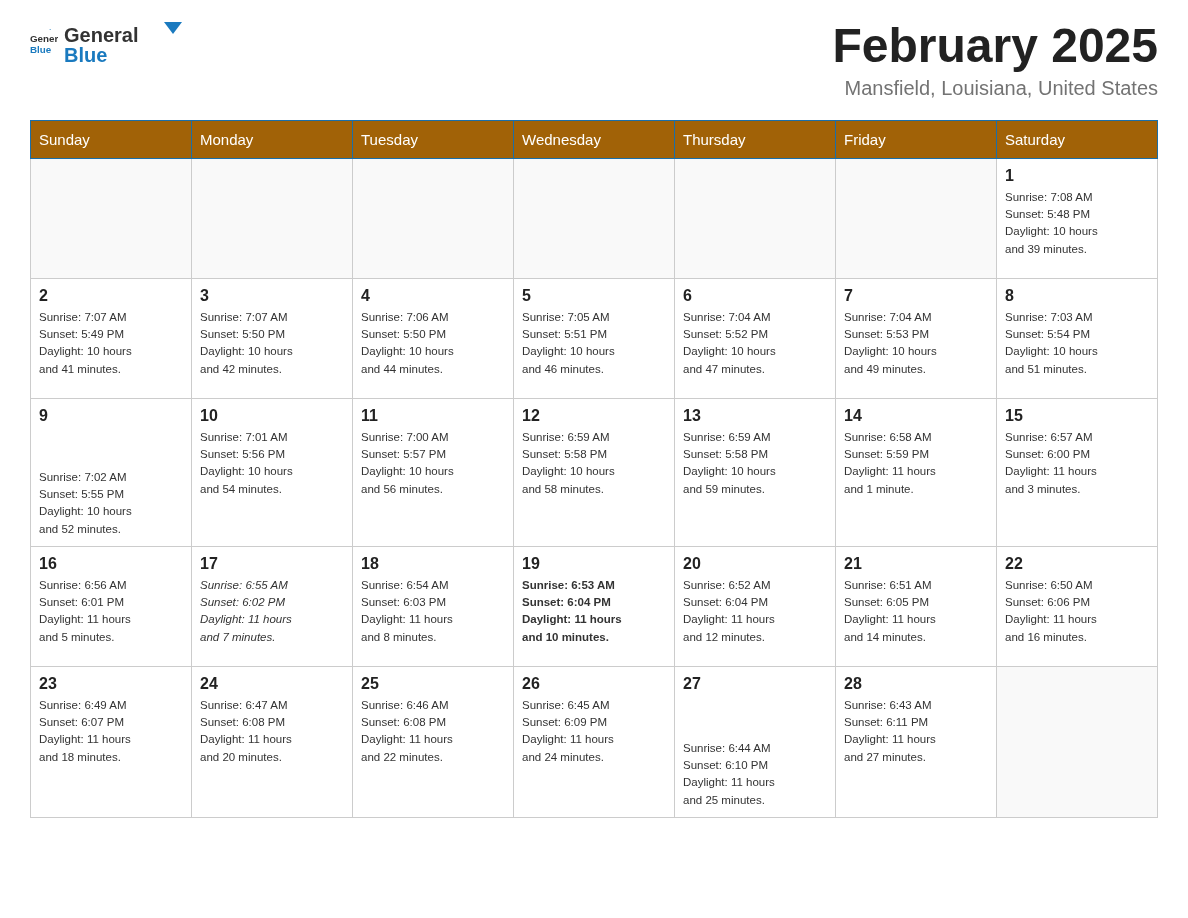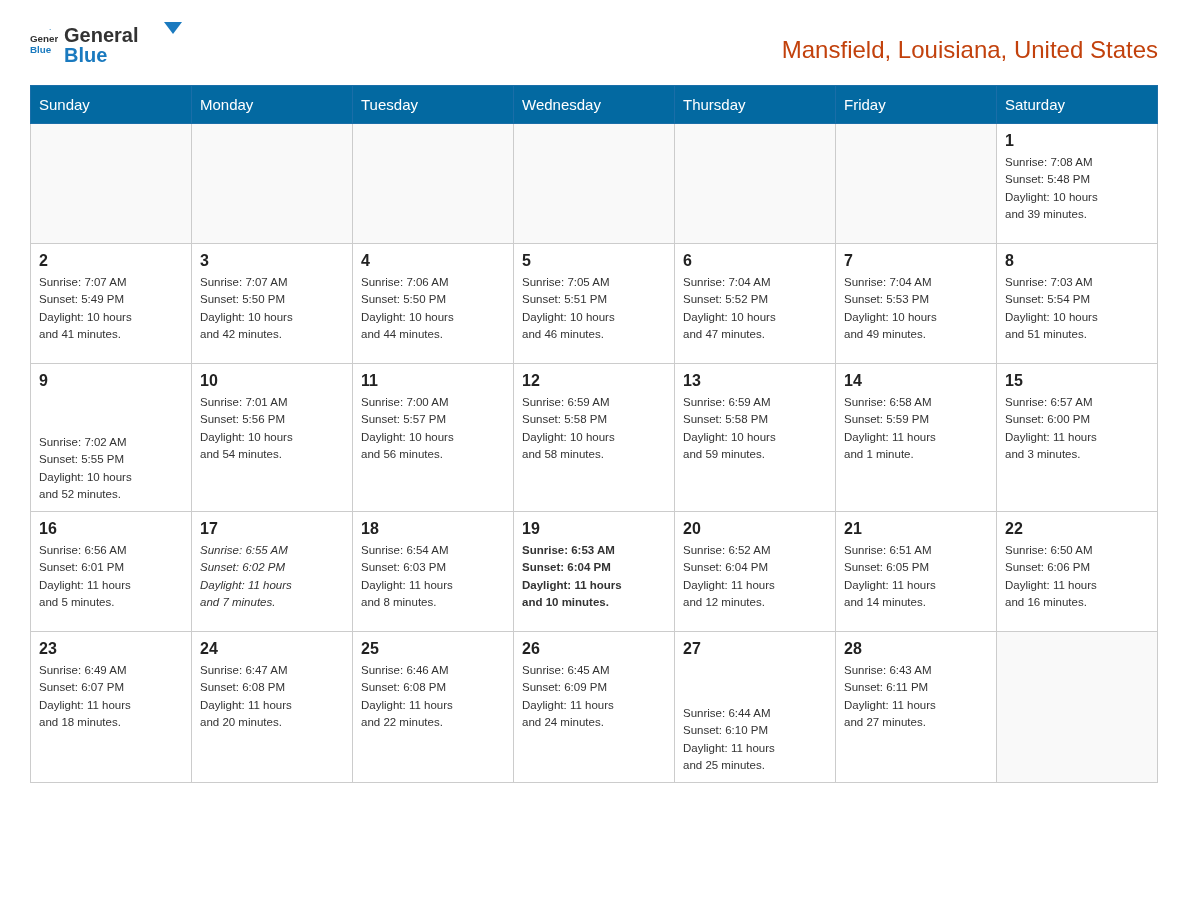--- a/index.html
+++ b/index.html
@@ -27,31 +27,31 @@
     .title-block {
       text-align: right;
     }
     .month-title {
       font-size: 48px;
       font-weight: bold;
       color: #222;
       line-height: 1.1;
     }
     .location {
-      font-size: 24px;
-      color: #c2410c;
-      margin-top: 16px;
+      font-size: 20px;
+      color: #737373;
+      margin-top: 4px;
     }
     .calendar {
       width: 100%;
       border-collapse: collapse;
       table-layout: fixed;
     }
     .calendar th {
-      background-color: #0369a1;
+      background-color: #a16207;
       color: #fff;
       font-size: 15px;
       font-weight: normal;
       padding: 10px 8px;
       text-align: left;
       border: 1px solid #1a6ea8;
     }
     .calendar td {
       border: 1px solid #ccc;
       vertical-align: top;
@@ -87,20 +87,21 @@
       <polygon points="130,5 150,5 140,18" fill="#1a7abf" transform="scale(0.18) translate(20, -10)"></polygon>
     </svg>
 
     <svg width="130" height="45" viewBox="0 0 130 45" xmlns="http://www.w3.org/2000/svg">
       <text x="0" y="22" font-size="20" font-weight="bold" fill="#333" font-family="Arial">General</text>
       <polygon points="100,2 118,2 109,14" fill="#1a7abf"></polygon>
       <text x="0" y="42" font-size="20" font-weight="bold" fill="#1a7abf" font-family="Arial">Blue</text>
     </svg>
   </div>
   <div class="title-block">
+    <div class="month-title">February 2025</div>
     <div class="location">Mansfield, Louisiana, United States</div>
   </div>
 </div>
 
 <table class="calendar">
   <thead>
     <tr>
       <th>Sunday</th>
       <th>Monday</th>
       <th>Tuesday</th>

